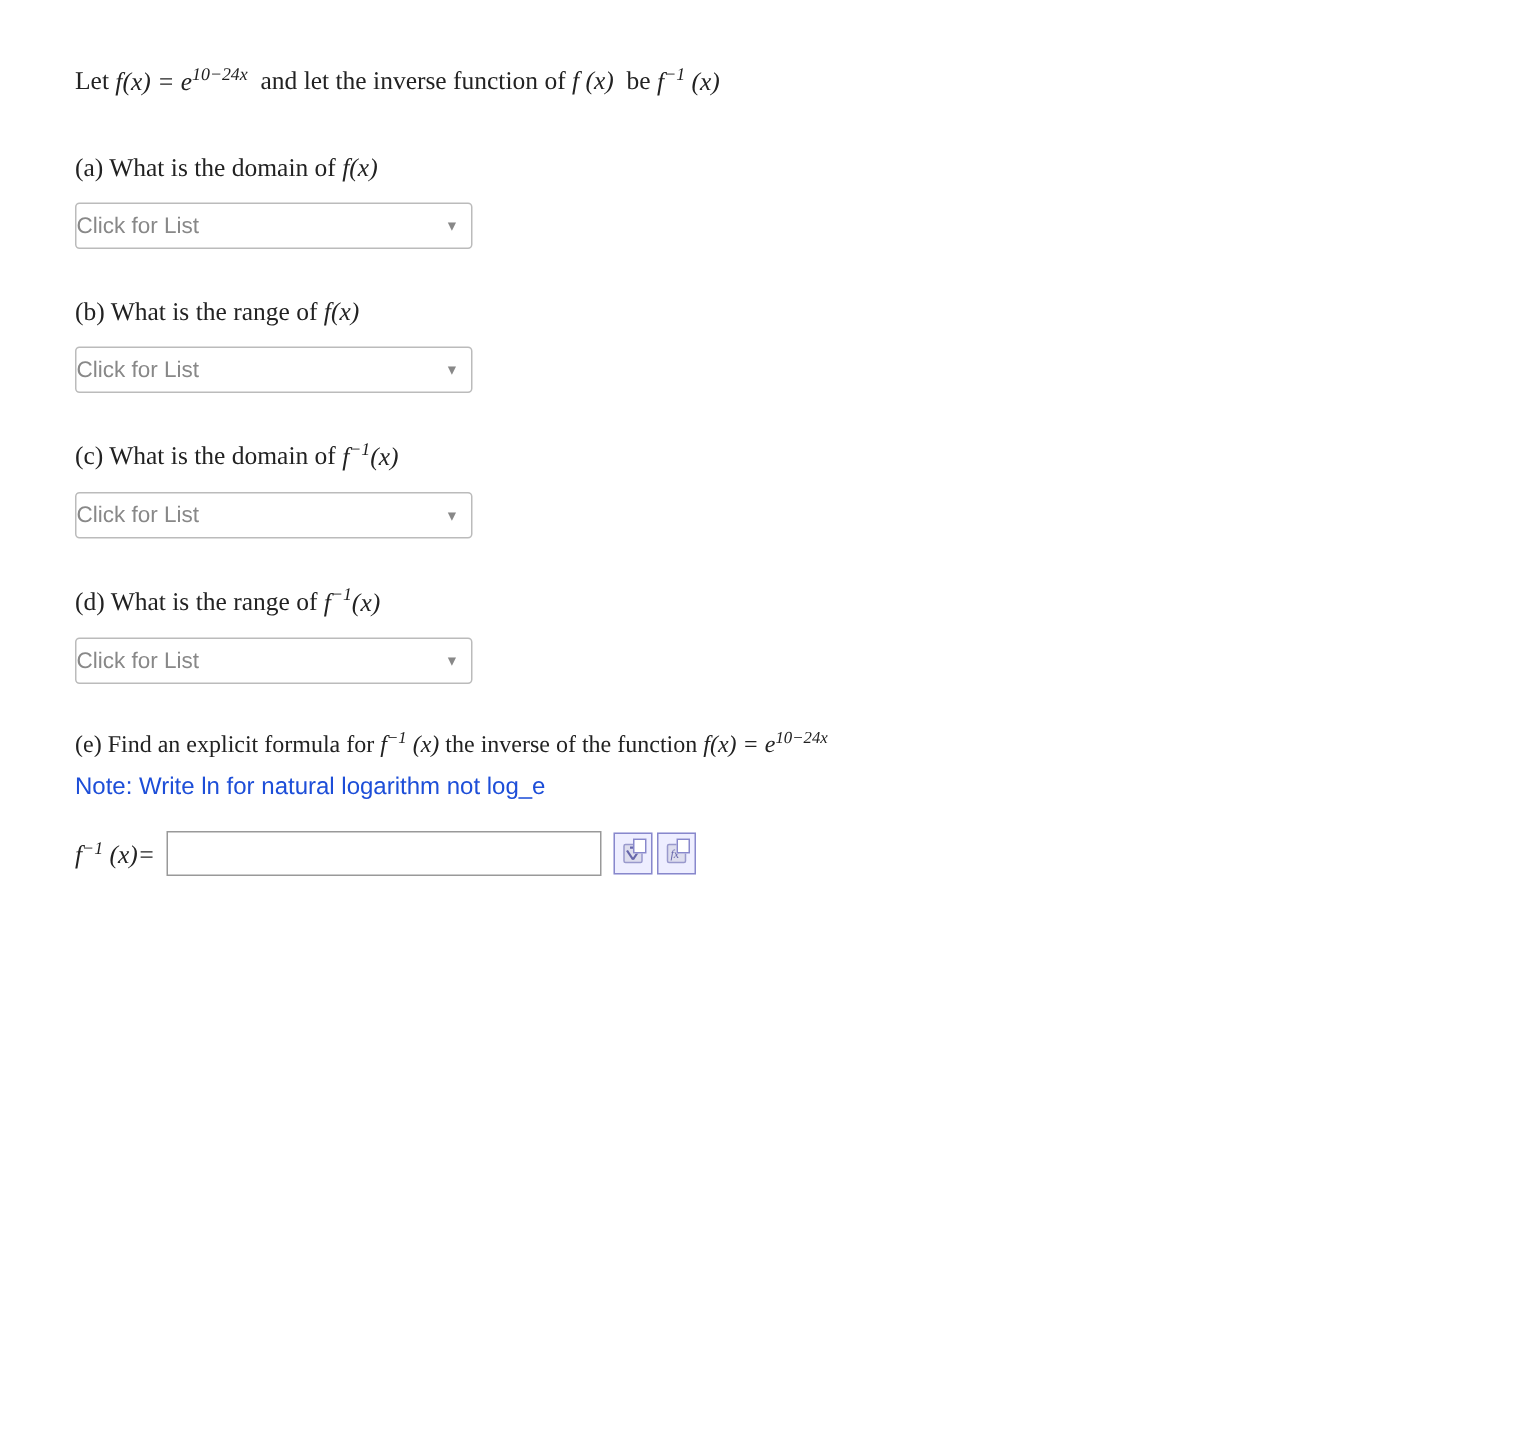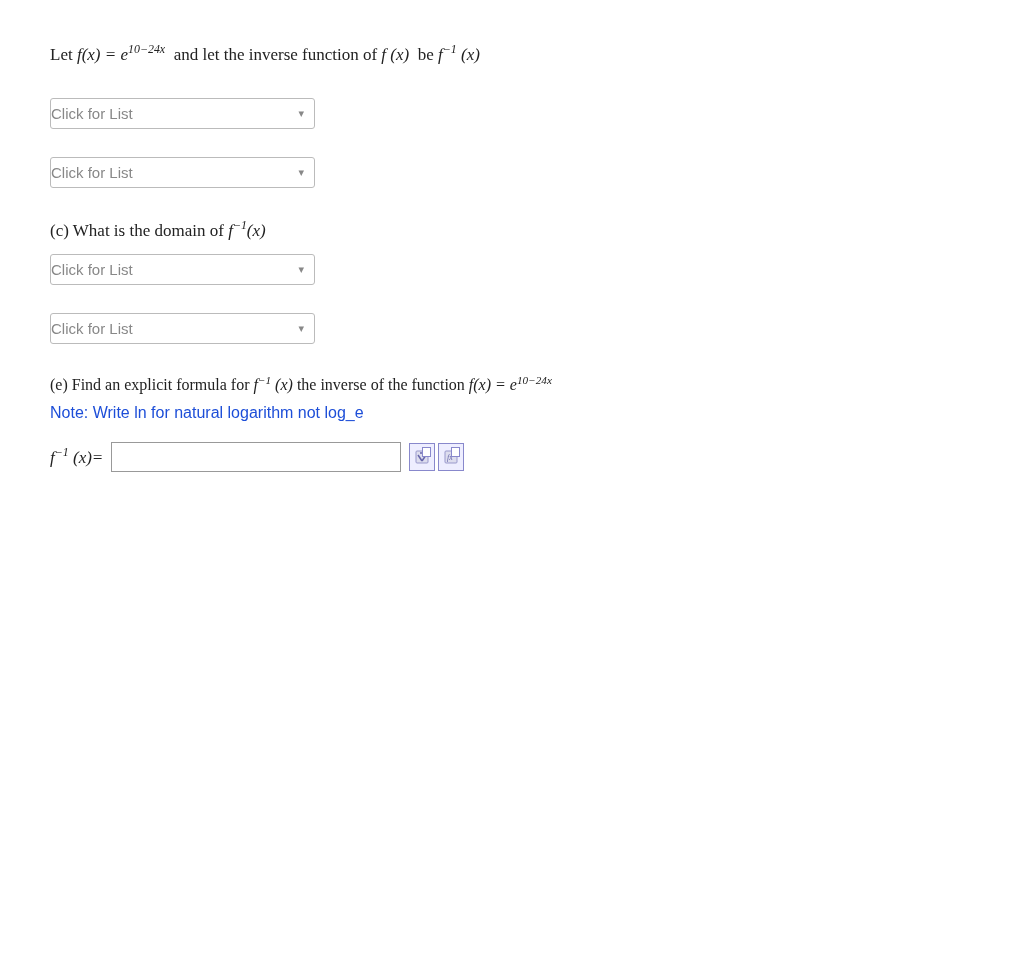--- a/index.html
+++ b/index.html
@@ -147,44 +147,53 @@
   <span>
     Let <span class="math"><i>f</i>(<i>x</i>) = <i>e</i><sup>10−24<i>x</i></sup></span>
     &nbsp;and let the inverse function of
     <span class="math"> <i>f</i> (<i>x</i>)</span>
     &nbsp;be
     <span class="math"> <i>f</i><sup>−1</sup> (<i>x</i>)</span>
   </span>
 </div>
 
 <div class="part">
-  <div class="dropdown-wrapper">
-    <span class="dropdown-text">Click for List</span>
-    <span class="dropdown-arrow">▾</span>
-  </div>
-</div>
-
-<div class="part">
+  <div class="part-label">
+    <span>(a) What is the domain of <span class="math"><i>f</i>(<i>x</i>)</span></span>
+  </div>
+  <div class="dropdown-wrapper">
+    <span class="dropdown-text">Click for List</span>
+    <span class="dropdown-arrow">▾</span>
+  </div>
+</div>
+
+<div class="part">
+  <div class="part-label">
+    <span>(b) What is the range of <span class="math"><i>f</i>(<i>x</i>)</span></span>
+  </div>
   <div class="dropdown-wrapper">
     <span class="dropdown-text">Click for List</span>
     <span class="dropdown-arrow">▾</span>
   </div>
 </div>
 
 <div class="part">
   <div class="part-label">
     <span>(c) What is the domain of <span class="math"><i>f</i><sup>−1</sup>(<i>x</i>)</span></span>
   </div>
   <div class="dropdown-wrapper">
     <span class="dropdown-text">Click for List</span>
     <span class="dropdown-arrow">▾</span>
   </div>
 </div>
 
 <div class="part">
+  <div class="part-label">
+    <span>(d) What is the range of <span class="math"><i>f</i><sup>−1</sup>(<i>x</i>)</span></span>
+  </div>
   <div class="dropdown-wrapper">
     <span class="dropdown-text">Click for List</span>
     <span class="dropdown-arrow">▾</span>
   </div>
 </div>
 
 <div class="part-e">
   <div class="part-e-text">
     <span>
       (e) Find an explicit formula for

